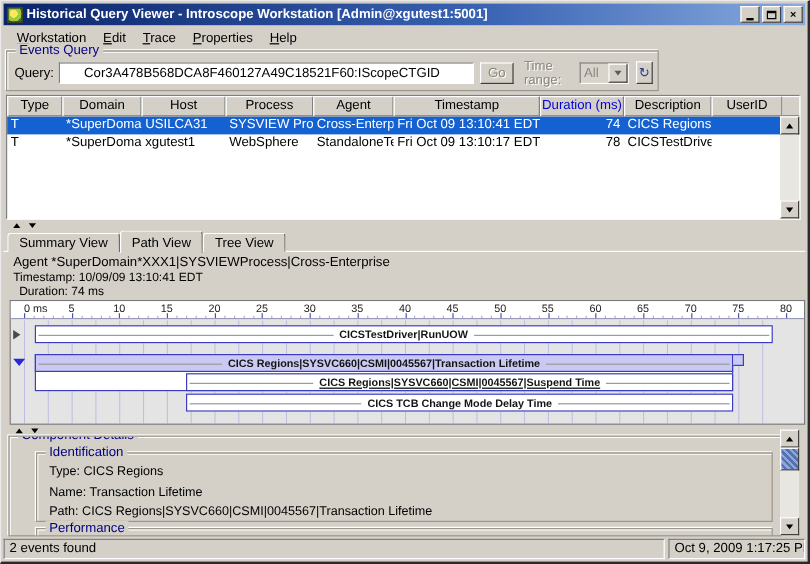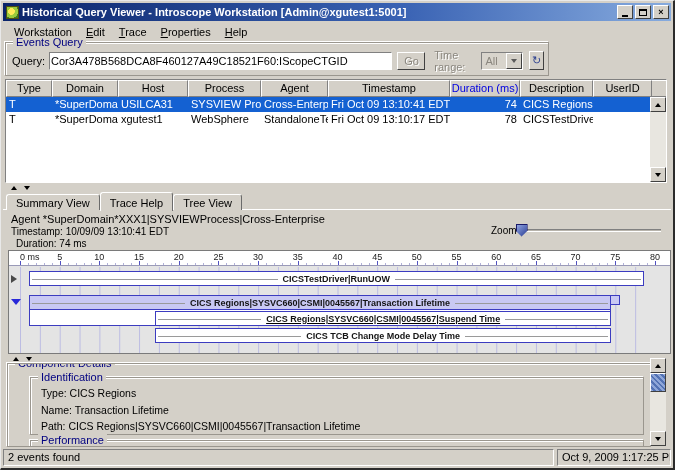--- a/index.html
+++ b/index.html
@@ -28,21 +28,21 @@
   .menu-item { display:inline-block; padding:2px 7px; }
   .menu-item::first-letter { text-decoration:underline; }
   
   .groupbox { position:absolute; border:1px solid #9a968e; box-shadow:1px 1px 0 #fff inset, -1px -1px 0 #fff; }
   .groupbox > .gb-label { position:absolute; top:-7px; left:7px; background:var(--panel,#d4d0c8); padding:0 3px; color:var(--navy,#000080); font-size:11px; }
   
   .eq { left:4px; top:41px; width:544px; height:34px; }
   .eq-row { position:absolute; left:6px; right:4px; top:8px; height:19px; display:flex; align-items:center; }
   .eq-label { margin-right:4px;text-align:right; }
   .query-input { width:462px; height:18px; border-top:1px solid #808080; border-left:1px solid #808080; border-right:1px solid #fff; border-bottom:1px solid #fff;
-    background:#fff; font-family:"Liberation Sans",sans-serif; font-size:11px; padding:0 1px; }
+    background:#fff; font-family:"Liberation Sans",sans-serif; font-size:11px; padding:0 20px; }
   .btn { background:#d4d0c8; border-top:1px solid #fff; border-left:1px solid #fff; border-right:1px solid #404040; border-bottom:1px solid #404040;
     font-size:11px; padding:1px 6px; height:18px; }
   .btn.disabled { color:#8a867e; text-shadow:1px 1px 0 #fff; }
   .go-btn { margin-left:5px; width:28px; }
   .tr-label { margin-left:9px; margin-right:4px; color:#8a867e; text-shadow:1px 1px 0 #fff; }
   .combo { width:56px; height:18px; background:#d8d4cc; border-top:1px solid #808080; border-left:1px solid #808080; border-right:1px solid #fff; border-bottom:1px solid #fff;
     display:flex; align-items:center; }
   .combo .val { flex:1; padding-left:3px; color:#8a867e; }
   .combo-arrow-btn { width:16px; height:16px; background:#d4d0c8; border-top:1px solid #fff; border-left:1px solid #fff; border-right:1px solid #404040; border-bottom:1px solid #404040;
     display:flex; align-items:center; justify-content:center; }
@@ -224,35 +224,29 @@
     <span class="split-btn">
         <span class="tri-up-s"></span>
       </span>
     <span class="split-btn">
         <span class="tri-down-s"></span>
       </span>
   </div>
 
   <div class="tabstrip">
       <div class="tab">Summary View</div>
-      <div class="tab active">Trace Help</div>
+      <div class="tab active">Path View</div>
       <div class="tab">Tree View</div>
     </div>
 
   <div class="tabpage">
     <div class="agent-line">Agent *SuperDomain*XXX1|SYSVIEWProcess|Cross-Enterprise</div>
     <div class="ts-line">Timestamp: 10/09/09 13:10:41 EDT</div>
     <div class="dur-line">Duration: 74 ms</div>
 
-    <div class="zoomctl">
-      <span class="zoom-label">Zoom</span>
-      <div class="zoom-track">
-        <div class="zoom-thumb"></div>
-      </div>
-    </div>
 
     <div class="gantt">
       <div class="ruler">
         <div class="ruler-plot">
             <div class="tick-label first" style="left: 0%;">0 ms</div>
             <div class="tick-major" style="left: 0%;"></div>
             <div class="tick-label" style="left: 6.25%;">5</div>
             <div class="tick-major" style="left: 6.25%;"></div>
             <div class="tick-label" style="left: 12.5%;">10</div>
             <div class="tick-major" style="left: 12.5%;"></div>

